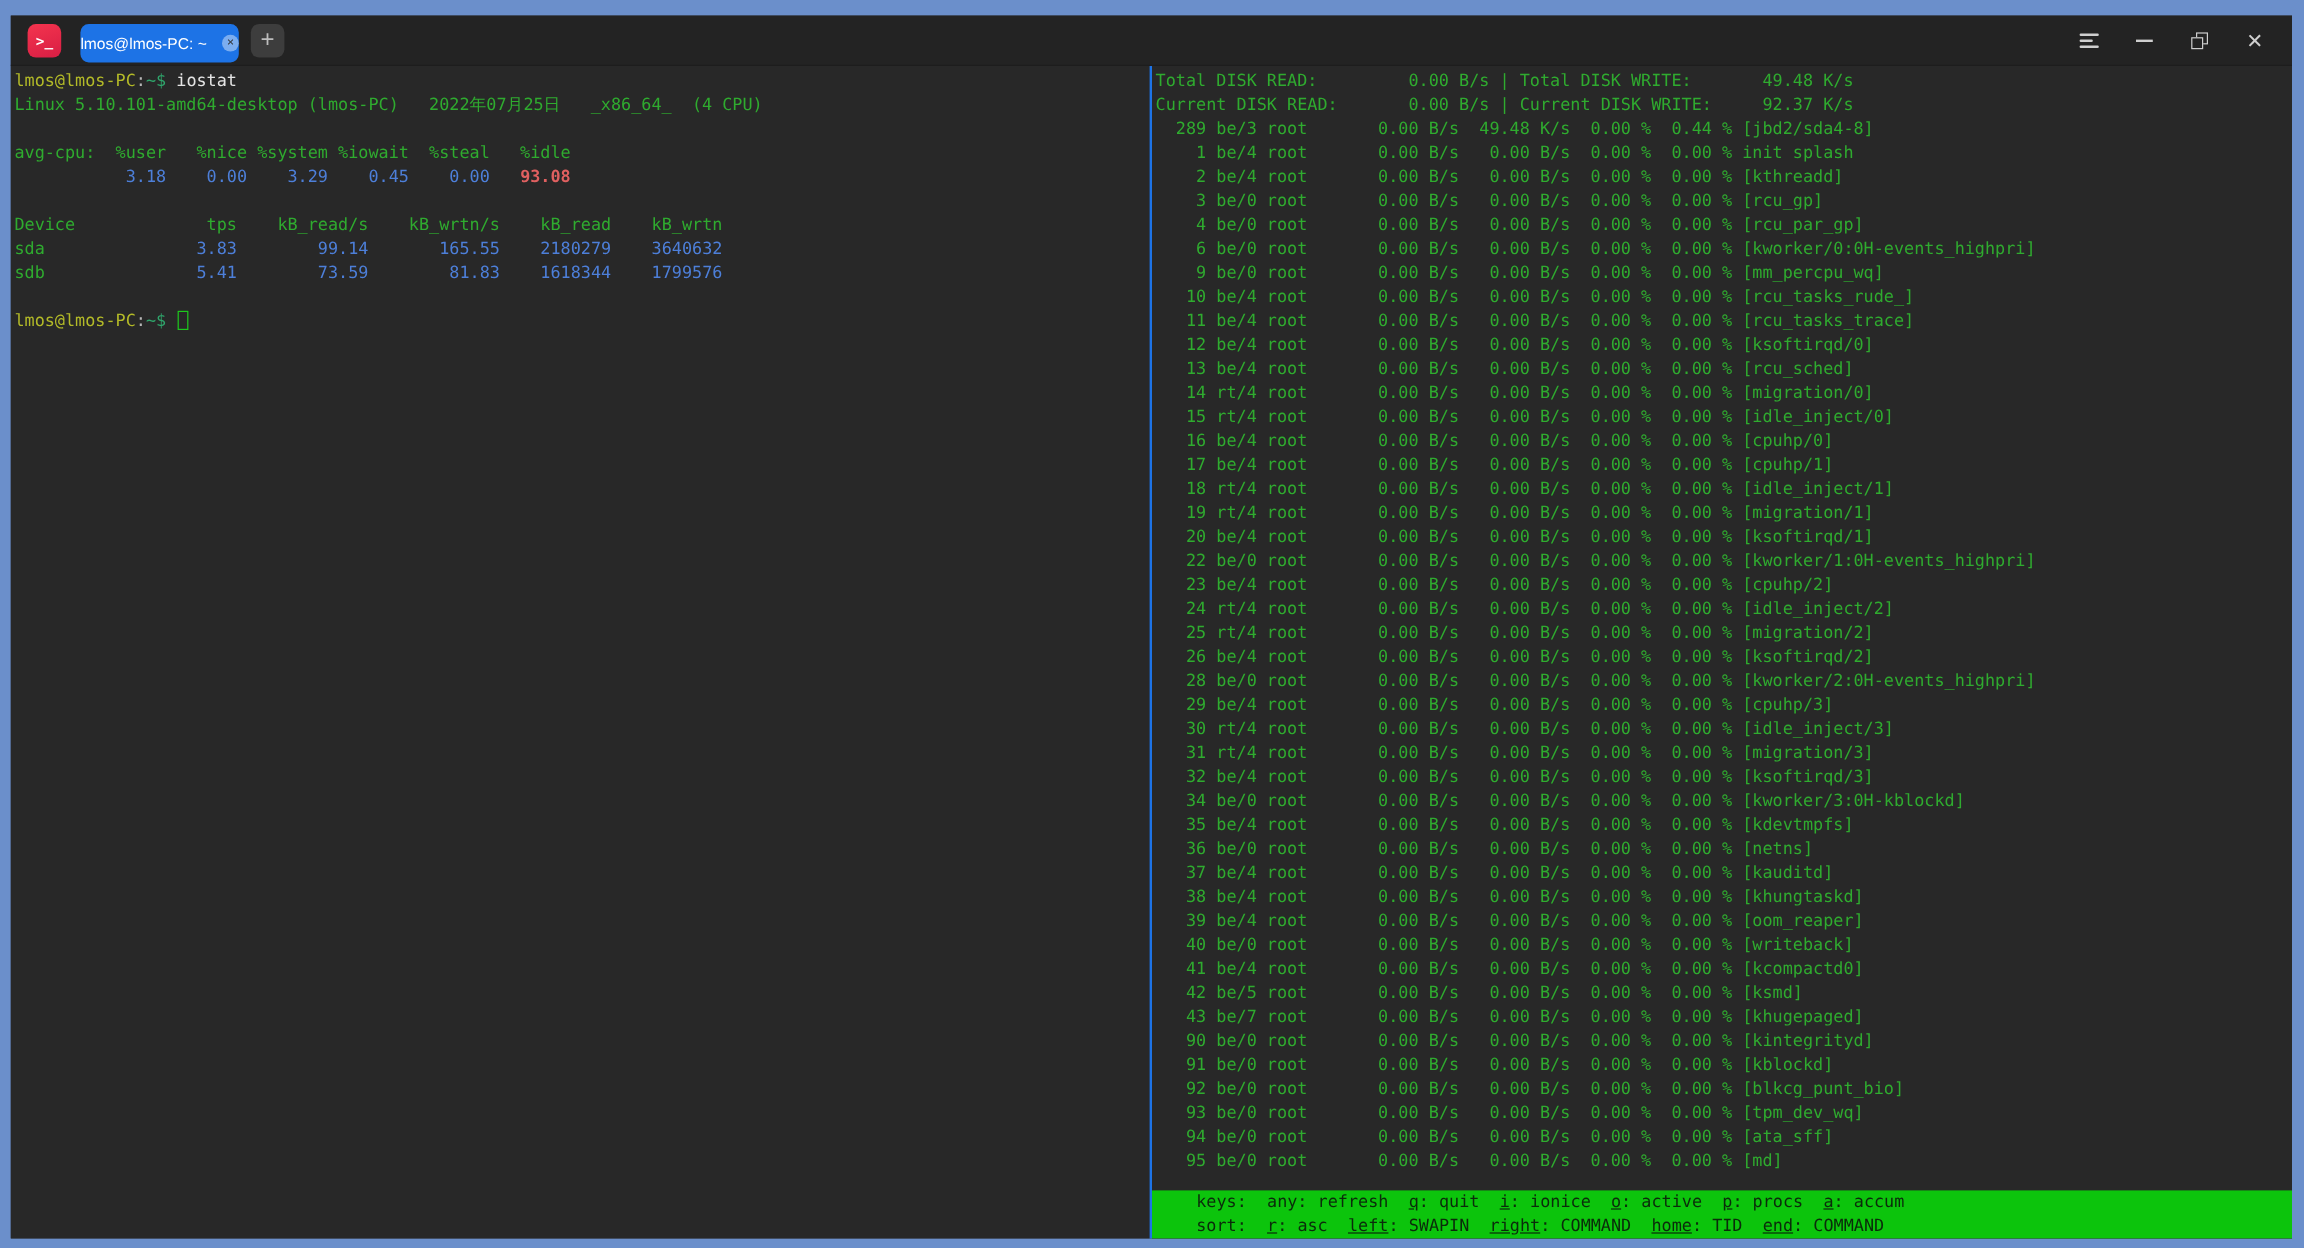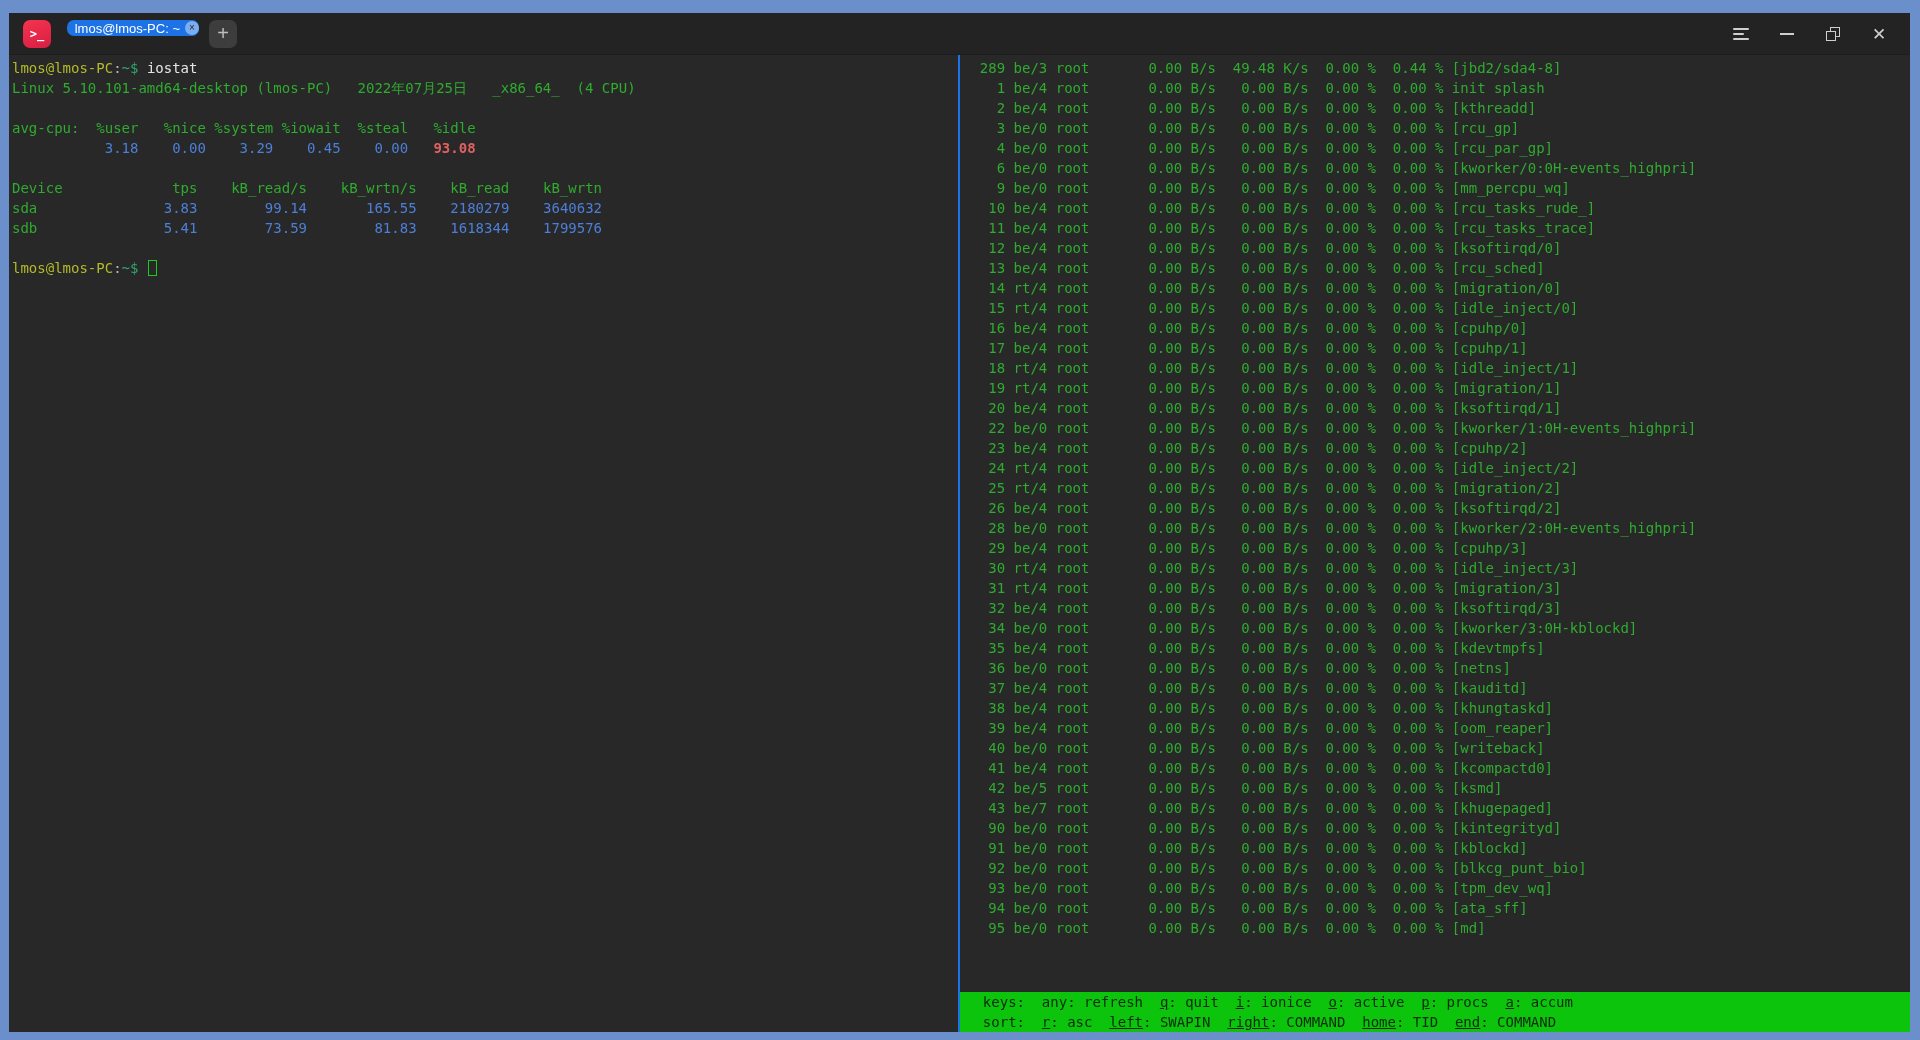--- a/index.html
+++ b/index.html
@@ -12,23 +12,23 @@
   html,body{margin:0;padding:0}
   body{width:1920px;height:1040px;background:var(--desktop-blue);position:relative;overflow:hidden;
        font-family:"Liberation Sans",sans-serif}
   .window{position:absolute;left:9px;top:13px;width:1901px;height:1019px;background:#282828;
           display:flex;flex-direction:column}
   
   .titlebar{flex:0 0 42px;background:#232323;border-bottom:1px solid #1d1d1d;position:relative}
   .app-icon{position:absolute;left:14px;top:7px;width:28px;height:28px;border-radius:7px;
             background:linear-gradient(160deg,#f4344e 0%,#d81e44 100%);color:#fff;
             font:bold 12px/28px "DejaVu Sans Mono",monospace;text-align:center}
-  .tab{position:absolute;left:58px;top:7px;width:132px;height:16px;background:var(--accent-blue);
+  .tab{position:absolute;left:58px;top:7px;width:132px;height:32px;background:var(--accent-blue);
        border-radius:7px;color:#fff;font-size:13px;display:flex;align-items:center;
-       justify-content:flex-end;gap:5px}
+       justify-content:space-between;gap:5px}
   .tab-close{width:14px;height:14px;border-radius:50%;background:rgba(255,255,255,.42);color:#2c2c2c;
              font-size:10px;line-height:14px;text-align:center;flex:0 0 14px}
   .newtab{position:absolute;left:200px;top:7px;width:28px;height:28px;border-radius:7px;
           background:#3d3d3d;color:#bdbdbd;font:300 20px/26px "Liberation Sans",sans-serif;text-align:center}
   .controls{position:absolute;right:8px;top:0;height:42px;display:flex;align-items:center}
   .ctl{width:46px;height:42px;display:flex;align-items:center;justify-content:center;color:#cfcfcf}
   .burger{width:16px}
   .burger i{display:block;height:2px;background:#cfcfcf;margin:3px 0;border-radius:1px}
   .burger i:nth-child(2){width:11px}
   .minbar{width:14px;height:2px;background:#cfcfcf}
@@ -47,21 +47,21 @@
   .grn{color:var(--text-green)} .blu{color:var(--value-blue)}
   .red{color:var(--alert-red);font-weight:bold}
   .yel{color:var(--prompt-yellow);font-weight:normal}
   .teal{color:var(--teal-green)} .gry{color:#b9b9b9} .fg{color:#e5e5e5}
   .bold{font-weight:bold}
   .u{text-decoration:underline}
   .cursor{display:inline-block;width:9px;height:16px;border:1.5px solid #1dc91d;vertical-align:-3px;margin-left:1px}
   .hdr-bar{flex:0 0 20px;background:var(--bar-green);color:#0b2b0b}
   .rows{flex:1;overflow:hidden}
   .bars{flex:0 0 40px;background:var(--bar-green);color:#0b2b0b}
-  .bars .bar{height:20px;white-space:pre;padding-left:6px;font:14px/20px "DejaVu Sans Mono",monospace}
+  .bars .bar{height:20px;white-space:pre;padding-left:20px;font:14px/20px "DejaVu Sans Mono",monospace}
 </style>
 </head>
 <body>
 
 <div class="window">
 
   <div class="titlebar">
     <div class="app-icon">
       <span>&gt;_</span>
     </div>
@@ -107,20 +107,22 @@
 <span class="grn">Device             tps    kB_read/s    kB_wrtn/s    kB_read    kB_wrtn</span>
 <span class="grn">sda</span><span class="blu">               3.83        99.14       165.55    2180279    3640632</span>
 <span class="grn">sdb</span><span class="blu">               5.41        73.59        81.83    1618344    1799576</span>
 
 <span class="yel">lmos@lmos-PC</span><span class="gry">:</span><span class="teal">~</span><span class="teal">$ </span><span class="cursor"></span></pre>
     </div>
 
     <div class="divider"></div>
 
     <div class="pane right">
+      <pre><span class="grn">Total DISK READ:         0.00 B/s | Total DISK WRITE:       49.48 K/s</span>
+<span class="grn">Current DISK READ:       0.00 B/s | Current DISK WRITE:     92.37 K/s</span></pre>
       <div class="rows">
         <pre class="grn">  289 be/3 root       0.00 B/s  49.48 K/s  0.00 %  0.44 % [jbd2/sda4-8]
     1 be/4 root       0.00 B/s   0.00 B/s  0.00 %  0.00 % init splash
     2 be/4 root       0.00 B/s   0.00 B/s  0.00 %  0.00 % [kthreadd]
     3 be/0 root       0.00 B/s   0.00 B/s  0.00 %  0.00 % [rcu_gp]
     4 be/0 root       0.00 B/s   0.00 B/s  0.00 %  0.00 % [rcu_par_gp]
     6 be/0 root       0.00 B/s   0.00 B/s  0.00 %  0.00 % [kworker/0:0H-events_highpri]
     9 be/0 root       0.00 B/s   0.00 B/s  0.00 %  0.00 % [mm_percpu_wq]
    10 be/4 root       0.00 B/s   0.00 B/s  0.00 %  0.00 % [rcu_tasks_rude_]
    11 be/4 root       0.00 B/s   0.00 B/s  0.00 %  0.00 % [rcu_tasks_trace]

